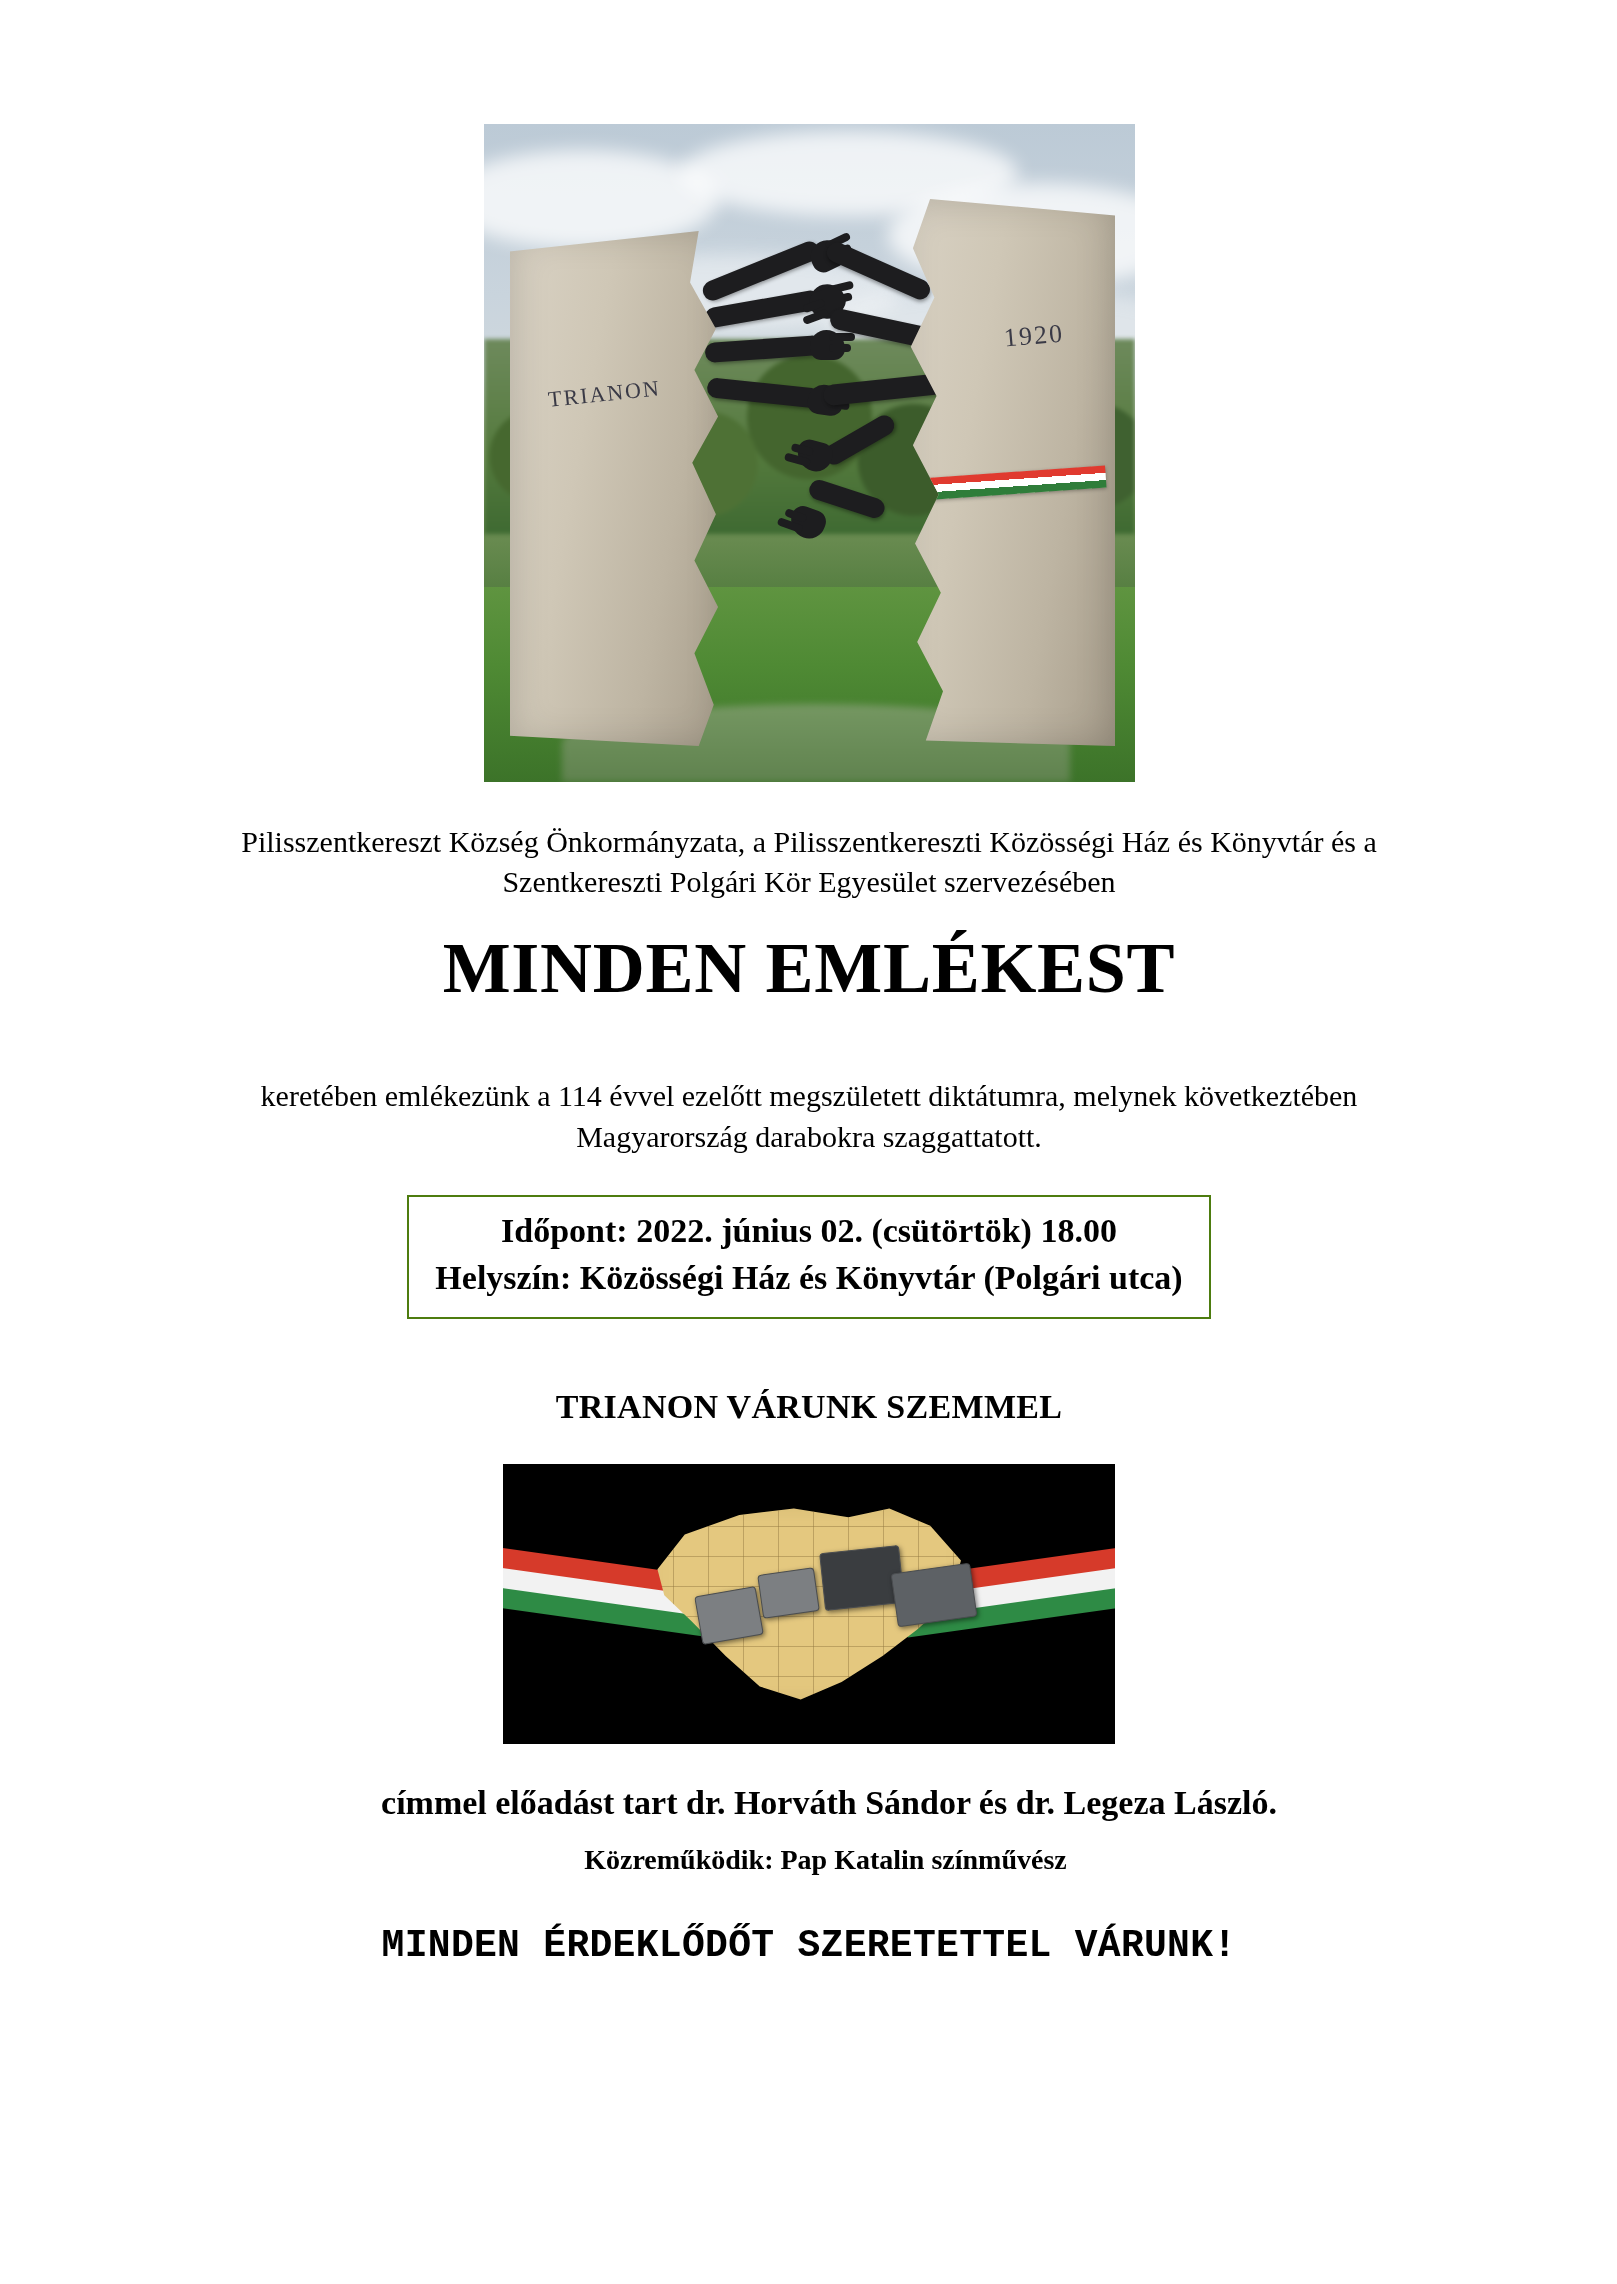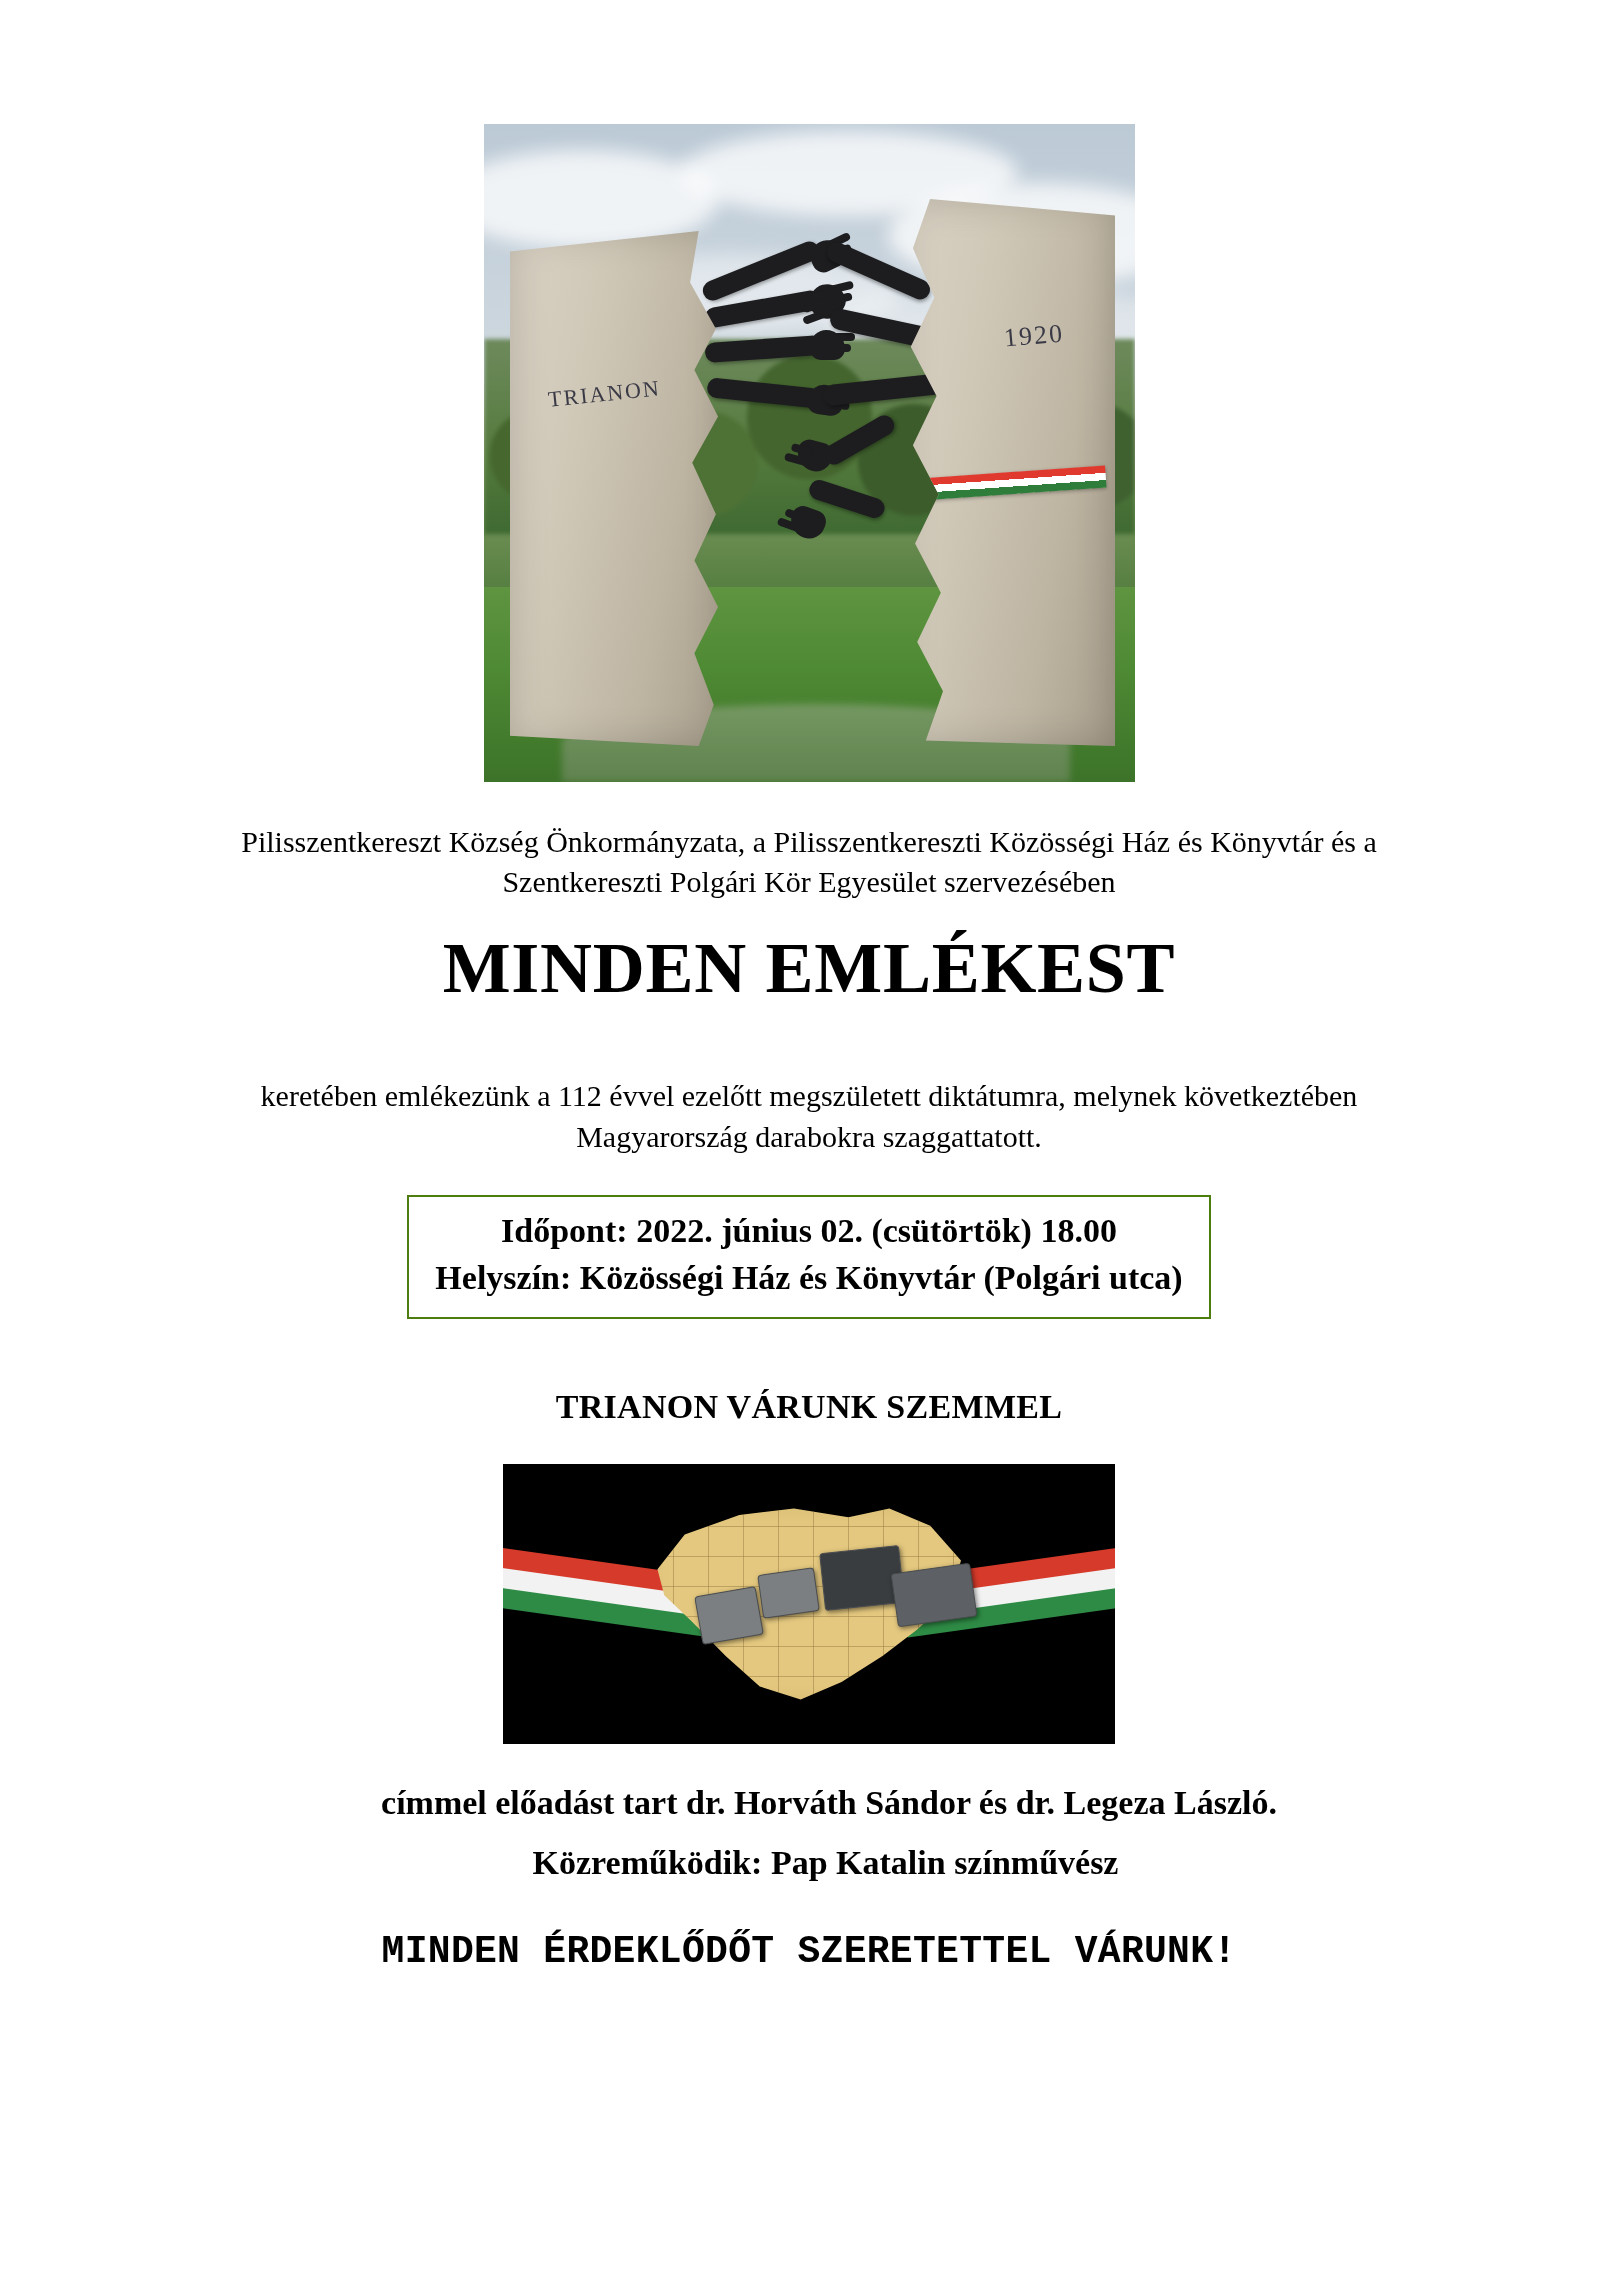--- a/index.html
+++ b/index.html
@@ -242,21 +242,21 @@
     margin-top: 40px;
     text-align: center;
     font-weight: bold;
     font-size: 34px;
     margin-left: 40px;
   }
   .assist-line {
     margin-top: 22px;
     text-align: center;
     font-weight: bold;
-    font-size: 34px;
+    font-size: 28px;
     margin-left: 33px;
   }
   .closing-line {
     margin-top: 48px;
     text-align: center;
     font-weight: bold;
     font-size: 38px;
     letter-spacing: 0.3px;
     font-family: Liberation Mono, monospace;
   }
@@ -306,21 +306,21 @@
         <span class="slab-label label-year">1920</span>
         <div class="ribbon"></div>
       </div>
     </div>
   </div>
 
   <div class="org-text">Pilisszentkereszt Község Önkormányzata, a Pilisszentkereszti Közösségi Ház és Könyvtár és a Szentkereszti Polgári Kör Egyesület szervezésében</div>
 
   <h1 class="main-title">MINDEN EMLÉKEST</h1>
 
-  <div class="sub-text">keretében emlékezünk a 112 évvel ezelőtt megszületett diktátumra, melynek következtében Magyarország darabokra szaggattatott.</div>
+  <div class="sub-text">keretében emlékezünk a 114 évvel ezelőtt megszületett diktátumra, melynek következtében Magyarország darabokra szaggattatott.</div>
 
   <div class="details-box">
     <div>Időpont: 2022. június 02. (csütörtök) 18.00</div>
     <div>Helyszín: Közösségi Ház és Könyvtár (Polgári utca)</div>
   </div>
 
   <div class="lecture-title">
     <div>TRIANON VÁRUNK SZEMMEL</div>
   </div>
 

